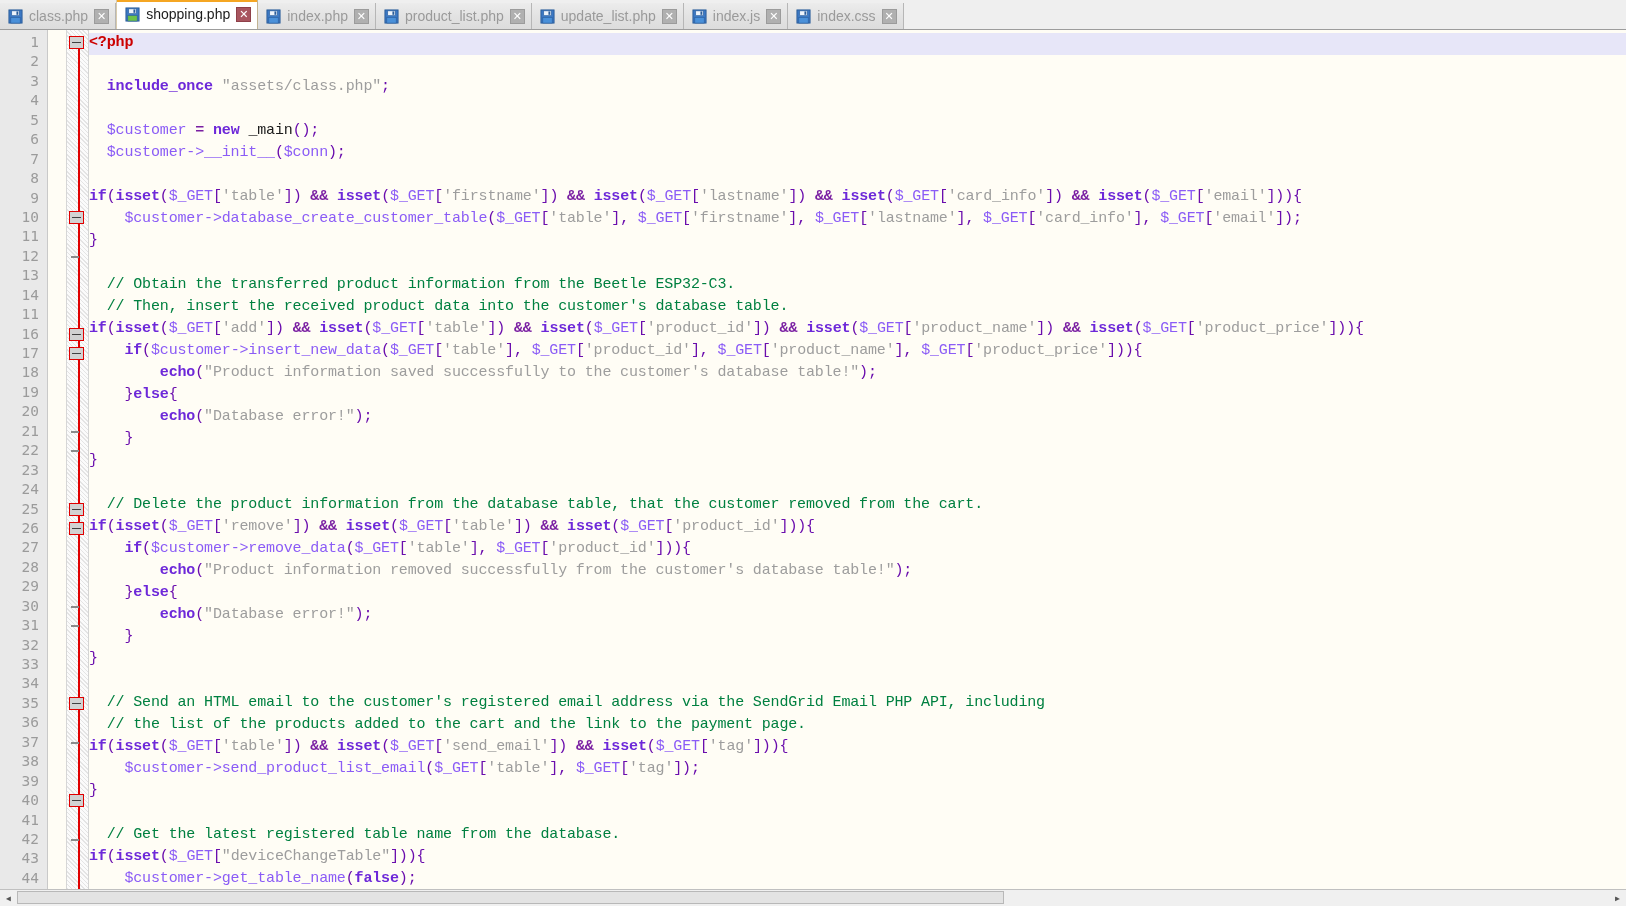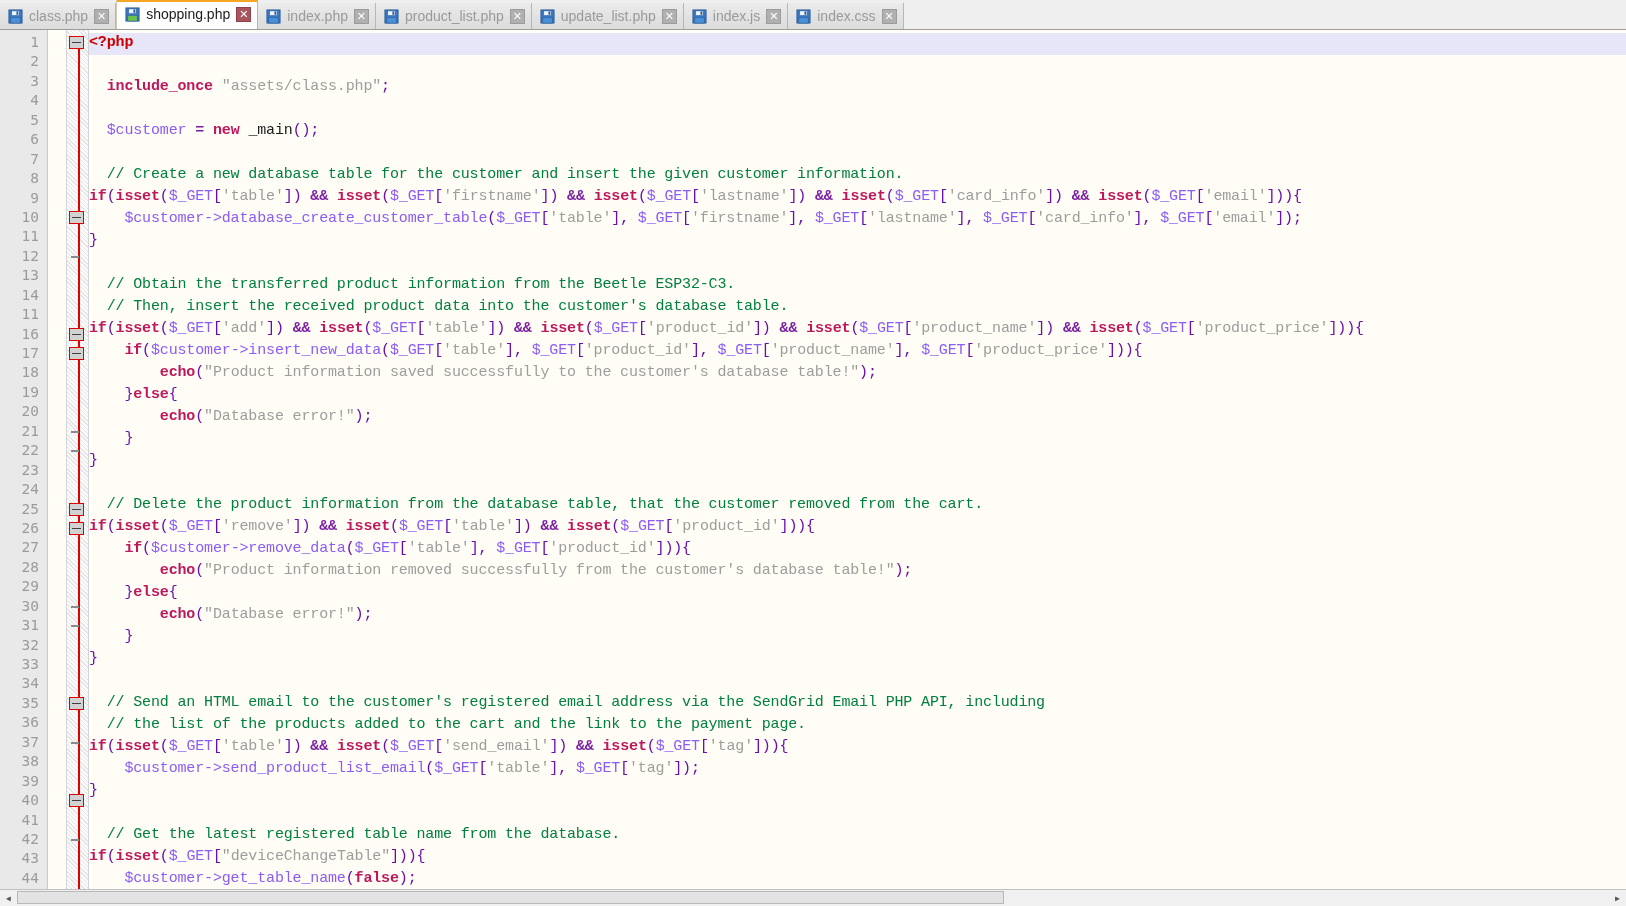--- a/index.html
+++ b/index.html
@@ -195,21 +195,21 @@
     font-size: 15px;
     letter-spacing: -0.15px;
     color: #1a1a1a;
     padding-left: 0;
     box-sizing: border-box;
   }
   .cline.hl { background: #e7e6f8; }
 
   
   .t-tag      { color: #cc0000; font-weight: bold; }
-  .t-kw       { color: #be185d; font-weight: bold; }
+  .t-kw       { color: #6d28d9; font-weight: bold; }
   .t-cmt      { color: #008040; }
   .t-str      { color: #9d9d9d; }
   .t-var      { color: #8b5cf6; }
   .t-op       { color: #7a1fa2; font-weight: bold; }
   .t-punct    { color: #6a0dad; }
   .t-fn       { color: #1a1a1a; text-align: center; }
   .t-plain    { color: #1a1a1a; }
 
   
   #hscroll {
@@ -457,22 +457,22 @@
       </div>
       <div class="foldrow"></div>
       <div class="foldrow"></div>
     </div>
   <div id="code-area">
       <div class="cline hl"><span class="t-tag">&lt;?php</span></div>
       <div class="cline"> </div>
       <div class="cline"><span class="t-plain">  </span><span class="t-kw">include_once</span><span class="t-plain"> </span><span class="t-str">"assets/class.php"</span><span class="t-punct">;</span></div>
       <div class="cline"> </div>
       <div class="cline"><span class="t-plain">  </span><span class="t-var">$customer</span><span class="t-plain"> </span><span class="t-op">=</span><span class="t-plain"> </span><span class="t-kw">new</span><span class="t-plain"> </span><span class="t-fn">_main</span><span class="t-punct">();</span></div>
-      <div class="cline"> </div>
-      <div class="cline"><span class="t-plain">  </span><span class="t-cmt">// Create a new database table for the customer and insert the given customer information.</span></div>
+      <div class="cline"><span class="t-plain">  </span><span class="t-var">$customer-&gt;__init__</span><span class="t-punct">(</span><span class="t-var">$conn</span><span class="t-punct">);</span></div>
+      <div class="cline"> </div>
       <div class="cline"><span class="t-kw">if</span><span class="t-punct">(</span><span class="t-kw">isset</span><span class="t-punct">(</span><span class="t-var">$_GET</span><span class="t-punct">[</span><span class="t-str">'table'</span><span class="t-punct">])</span><span class="t-plain"> </span><span class="t-op">&amp;&amp;</span><span class="t-plain"> </span><span class="t-kw">isset</span><span class="t-punct">(</span><span class="t-var">$_GET</span><span class="t-punct">[</span><span class="t-str">'firstname'</span><span class="t-punct">])</span><span class="t-plain"> </span><span class="t-op">&amp;&amp;</span><span class="t-plain"> </span><span class="t-kw">isset</span><span class="t-punct">(</span><span class="t-var">$_GET</span><span class="t-punct">[</span><span class="t-str">'lastname'</span><span class="t-punct">])</span><span class="t-plain"> </span><span class="t-op">&amp;&amp;</span><span class="t-plain"> </span><span class="t-kw">isset</span><span class="t-punct">(</span><span class="t-var">$_GET</span><span class="t-punct">[</span><span class="t-str">'card_info'</span><span class="t-punct">])</span><span class="t-plain"> </span><span class="t-op">&amp;&amp;</span><span class="t-plain"> </span><span class="t-kw">isset</span><span class="t-punct">(</span><span class="t-var">$_GET</span><span class="t-punct">[</span><span class="t-str">'email'</span><span class="t-punct">])){</span></div>
       <div class="cline"><span class="t-plain">    </span><span class="t-var">$customer-&gt;database_create_customer_table</span><span class="t-punct">(</span><span class="t-var">$_GET</span><span class="t-punct">[</span><span class="t-str">'table'</span><span class="t-punct">],</span><span class="t-plain"> </span><span class="t-var">$_GET</span><span class="t-punct">[</span><span class="t-str">'firstname'</span><span class="t-punct">],</span><span class="t-plain"> </span><span class="t-var">$_GET</span><span class="t-punct">[</span><span class="t-str">'lastname'</span><span class="t-punct">],</span><span class="t-plain"> </span><span class="t-var">$_GET</span><span class="t-punct">[</span><span class="t-str">'card_info'</span><span class="t-punct">],</span><span class="t-plain"> </span><span class="t-var">$_GET</span><span class="t-punct">[</span><span class="t-str">'email'</span><span class="t-punct">]);</span></div>
       <div class="cline"><span class="t-punct">}</span></div>
       <div class="cline"> </div>
       <div class="cline"><span class="t-plain">  </span><span class="t-cmt">// Obtain the transferred product information from the Beetle ESP32-C3.</span></div>
       <div class="cline"><span class="t-plain">  </span><span class="t-cmt">// Then, insert the received product data into the customer's database table.</span></div>
       <div class="cline"><span class="t-kw">if</span><span class="t-punct">(</span><span class="t-kw">isset</span><span class="t-punct">(</span><span class="t-var">$_GET</span><span class="t-punct">[</span><span class="t-str">'add'</span><span class="t-punct">])</span><span class="t-plain"> </span><span class="t-op">&amp;&amp;</span><span class="t-plain"> </span><span class="t-kw">isset</span><span class="t-punct">(</span><span class="t-var">$_GET</span><span class="t-punct">[</span><span class="t-str">'table'</span><span class="t-punct">])</span><span class="t-plain"> </span><span class="t-op">&amp;&amp;</span><span class="t-plain"> </span><span class="t-kw">isset</span><span class="t-punct">(</span><span class="t-var">$_GET</span><span class="t-punct">[</span><span class="t-str">'product_id'</span><span class="t-punct">])</span><span class="t-plain"> </span><span class="t-op">&amp;&amp;</span><span class="t-plain"> </span><span class="t-kw">isset</span><span class="t-punct">(</span><span class="t-var">$_GET</span><span class="t-punct">[</span><span class="t-str">'product_name'</span><span class="t-punct">])</span><span class="t-plain"> </span><span class="t-op">&amp;&amp;</span><span class="t-plain"> </span><span class="t-kw">isset</span><span class="t-punct">(</span><span class="t-var">$_GET</span><span class="t-punct">[</span><span class="t-str">'product_price'</span><span class="t-punct">])){</span></div>
       <div class="cline"><span class="t-plain">    </span><span class="t-kw">if</span><span class="t-punct">(</span><span class="t-var">$customer-&gt;insert_new_data</span><span class="t-punct">(</span><span class="t-var">$_GET</span><span class="t-punct">[</span><span class="t-str">'table'</span><span class="t-punct">],</span><span class="t-plain"> </span><span class="t-var">$_GET</span><span class="t-punct">[</span><span class="t-str">'product_id'</span><span class="t-punct">],</span><span class="t-plain"> </span><span class="t-var">$_GET</span><span class="t-punct">[</span><span class="t-str">'product_name'</span><span class="t-punct">],</span><span class="t-plain"> </span><span class="t-var">$_GET</span><span class="t-punct">[</span><span class="t-str">'product_price'</span><span class="t-punct">])){</span></div>
       <div class="cline"><span class="t-plain">        </span><span class="t-kw">echo</span><span class="t-punct">(</span><span class="t-str">"Product information saved successfully to the customer's database table!"</span><span class="t-punct">);</span></div>
       <div class="cline"><span class="t-plain">    </span><span class="t-punct">}</span><span class="t-kw">else</span><span class="t-punct">{</span></div>

